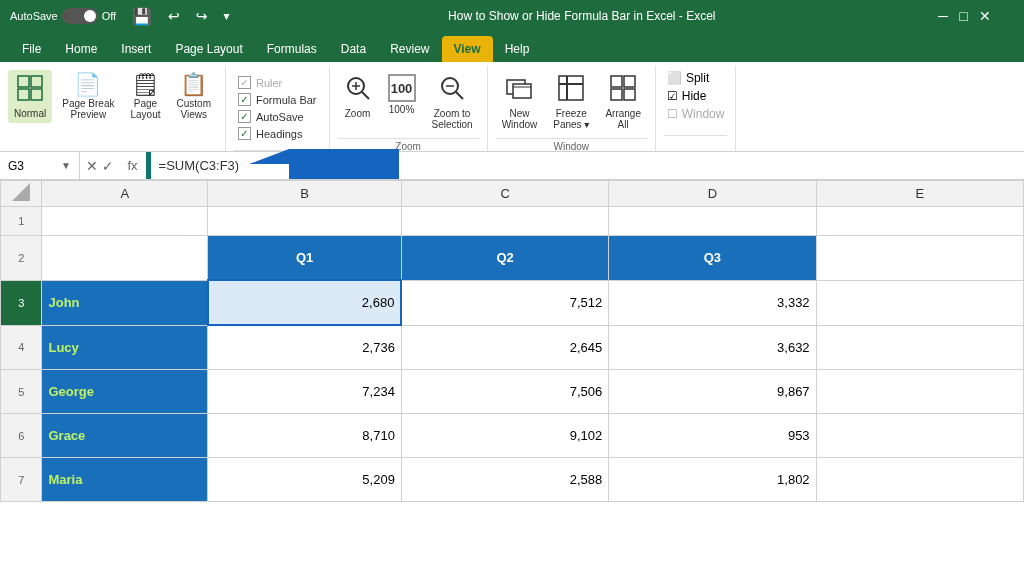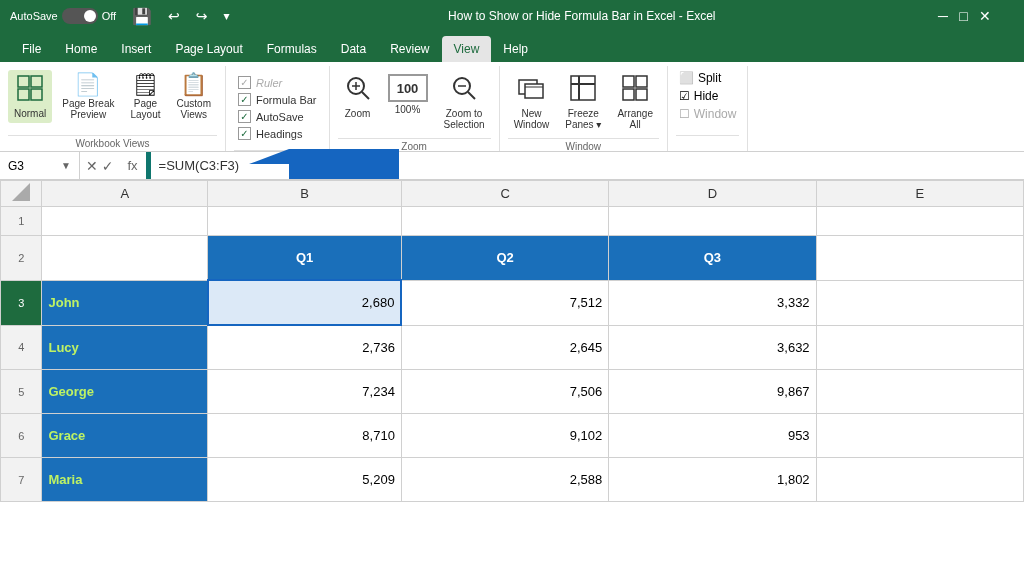--- a/index.html
+++ b/index.html
@@ -38,21 +38,21 @@
       padding: 0 10px;
       height: 30px;
       text-align: center;
     }
     .ribbon-tab {
       color: white; font-size: 12px; padding: 4px 12px;
       cursor: pointer; border-radius: 4px 4px 0 0;
       height: 26px; display: flex; align-items: center;
     }
     .ribbon-tab.active {
-      background: #e5e5e5; color: #1e6b3e; font-weight: 400; margin-top: 28px;
+      background: #eab308; color: #1e6b3e; font-weight: 700; margin-top: 28px;
     }
 
     
     .ribbon {
       background: white;
       border-bottom: 1px solid #d0d0d0;
       display: flex;
       align-items: stretch;
       padding: 4px 0 0 0;
       height: 90px;
@@ -213,29 +213,28 @@
         </div>
         <div class="ribbon-btn">
           <div class="ribbon-btn-icon" style="font-size:22px;">🗒</div>
           <div class="ribbon-btn-label">Page<br>Layout</div>
         </div>
         <div class="ribbon-btn">
           <div class="ribbon-btn-icon" style="font-size:22px;">📋</div>
           <div class="ribbon-btn-label">Custom<br>Views</div>
         </div>
       </div>
-      <div class="ribbon-group-label">Workbook Views</div>
     </div>
 
     <div class="ribbon-group">
       <div class="ribbon-group-items">
         <div class="show-section">
           <div class="checkbox-row">
             <div class="checkbox-box" style="color:#aaa;">✓</div>
-            <span style="color:#aaa;font-style:italic;">Ruler</span>
+            <span style="color:#aaa;">Ruler</span>
           </div>
           <div class="checkbox-row">
             <div class="checkbox-box">✓</div>
             <span>Formula Bar</span>
           </div>
           <div class="checkbox-row">
             <div class="checkbox-box">✓</div>
             <span>AutoSave</span>
           </div>
           <div class="checkbox-row">
@@ -254,21 +253,21 @@
             <svg width="28" height="28" viewBox="0 0 28 28">
               <circle cx="12" cy="12" r="8" fill="none" stroke="#333" stroke-width="2"></circle>
               <line x1="18" y1="18" x2="25" y2="25" stroke="#333" stroke-width="2"></line>
               <line x1="8" y1="12" x2="16" y2="12" stroke="#333" stroke-width="1.5"></line>
               <line x1="12" y1="8" x2="12" y2="16" stroke="#333" stroke-width="1.5"></line>
             </svg>
           </div>
           <div class="ribbon-btn-label">Zoom</div>
         </div>
         <div class="ribbon-btn">
-          <div class="ribbon-btn-icon" style="font-size:13px; font-weight:bold; color:#333; width:40px; height:28px; border:2px solid #999; display:flex; align-items:center; justify-content:center;">100</div>
+          <div class="ribbon-btn-icon" style="font-size:13px; font-weight:bold; color:#333; width:28px; height:28px; border:2px solid #999; display:flex; align-items:center; justify-content:center;">100</div>
           <div class="ribbon-btn-label">100%</div>
         </div>
         <div class="ribbon-btn">
           <div class="ribbon-btn-icon">
             <svg width="28" height="28" viewBox="0 0 28 28">
               <circle cx="12" cy="12" r="8" fill="none" stroke="#333" stroke-width="2"></circle>
               <line x1="18" y1="18" x2="25" y2="25" stroke="#333" stroke-width="2"></line>
               <line x1="8" y1="12" x2="16" y2="12" stroke="#333" stroke-width="1.5"></line>
             </svg>
           </div>

